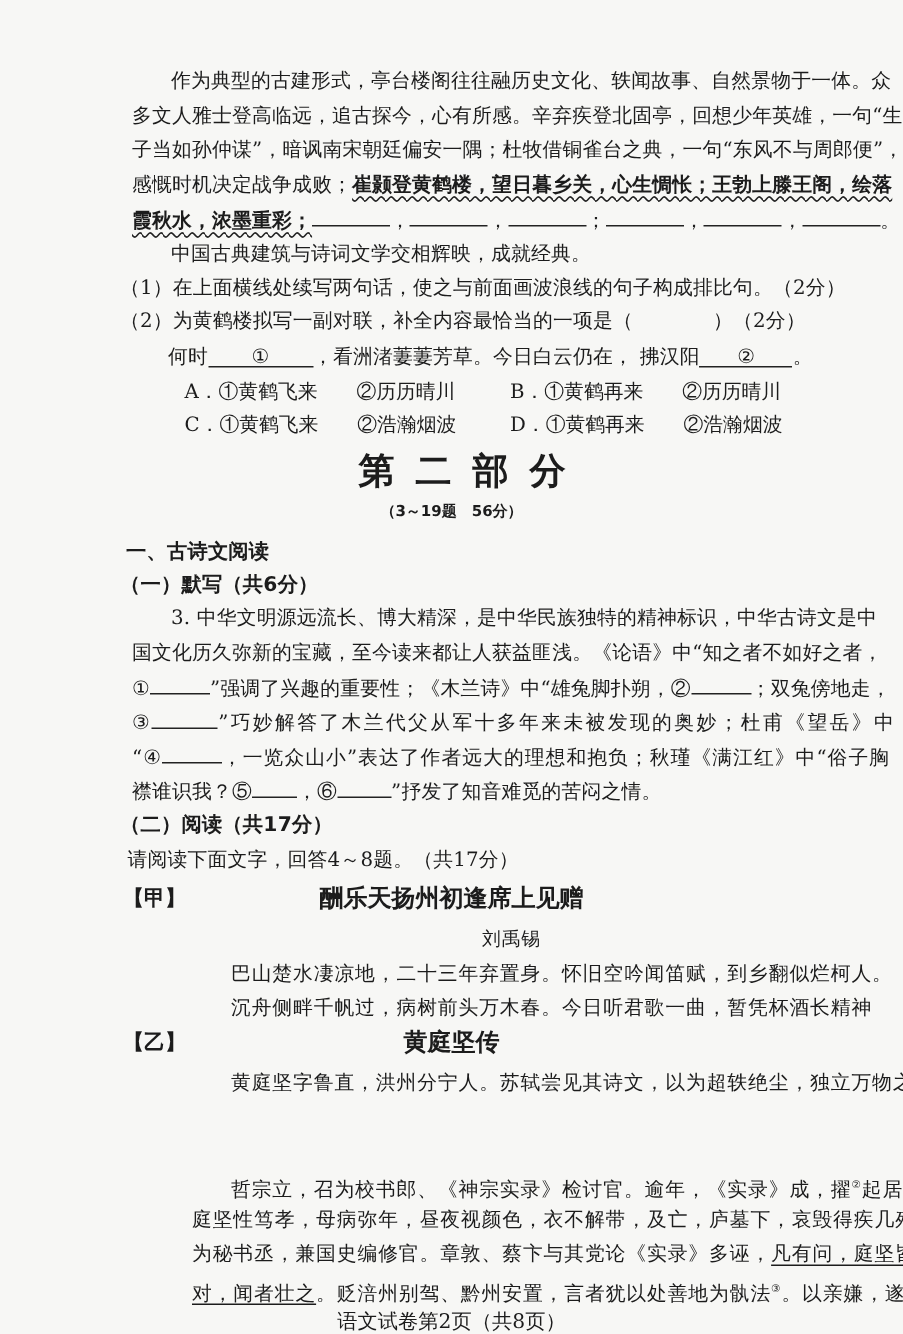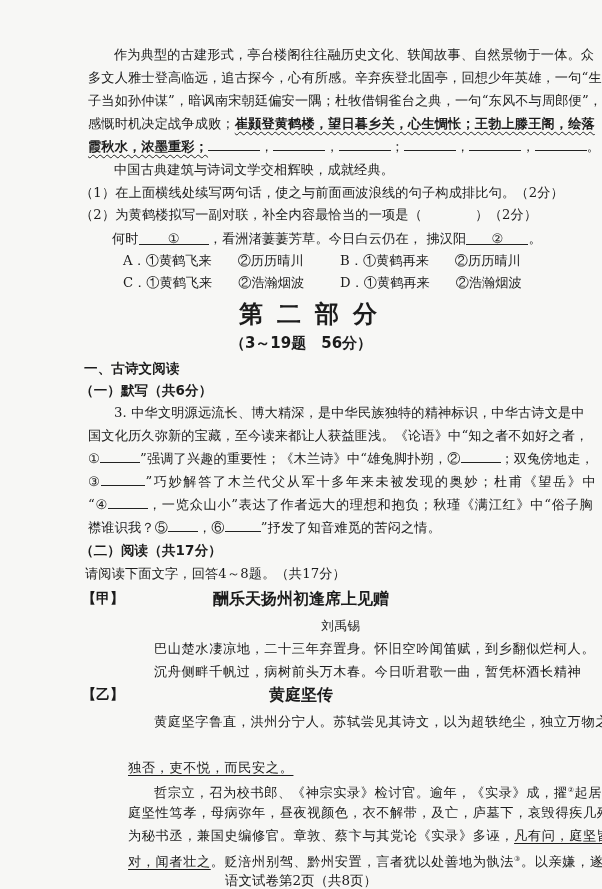--- a/index.html
+++ b/index.html
@@ -21,21 +21,21 @@
   .ul { text-decoration: underline; text-underline-offset: 3px; }
   .blank { display: inline-block; border-bottom: 1px solid #222; height: 12px; vertical-align: baseline; }
   .bold { font-weight: bold; font-family: "DejaVu Sans", "Liberation Sans", sans-serif; }
   .title-big {
     position: absolute; left: 0; width: 602px; text-align: center;
     font-size: 24px; font-weight: bold; letter-spacing: 14px;
     font-family: "DejaVu Sans", sans-serif;
   }
   .title-sub {
     position: absolute; left: 0; width: 602px; text-align: center;
-    font-size: 15px; font-weight: bold; font-family: "DejaVu Sans", sans-serif;
+    font-size: 10px; font-weight: bold; font-family: "DejaVu Sans", sans-serif;
   }
   .poem-title {
     position: absolute; left: 0; width: 602px; text-align: center;
     font-size: 16px; font-weight: bold; font-family: Liberation Serif, serif;
   }
   .tag { position: absolute; left: 82px; font-size: 14px; font-weight: bold; font-family: "DejaVu Sans", sans-serif; }
   .opt { position: absolute; font-size: 13.2px; white-space: nowrap; }
   .kai { font-family: Liberation Serif, serif; font-style: normal; letter-spacing: 0.6px; margin-left: 40px; }
   .footer {
     position: absolute; left: 0; width: 602px; top: 858px; text-align: center;
@@ -97,23 +97,20 @@
   <div class="tag" style="top:586px">【甲】</div>
   <div class="poem-title" style="top:585px">酬乐天扬州初逢席上见赠</div>
   <div class="ln kai" style="top:613px; left:0; width:602px; text-align:center; font-size:12.5px">刘禹锡</div>
   <div class="ln kai ind" style="top:636px">巴山楚水凄凉地，二十三年弃置身。怀旧空吟闻笛赋，到乡翻似烂柯人。</div>
   <div class="ln kai ind" style="top:659px">沉舟侧畔千帆过，病树前头万木春。今日听君歌一曲，暂凭杯酒长精神</div>
 
   <div class="tag" style="top:682px">【乙】</div>
   <div class="poem-title" style="top:681px">黄庭坚传</div>
 
   <div class="ln kai ind" style="top:709px">黄庭坚字鲁直，洪州分宁人。苏轼尝见其诗文，以为超轶绝尘，独立万物之表，世</div>
-  <div class="ln kai" style="top:755px">
-    <span class="ul">独否，吏不悦，而民安之。</span>
-  </div>
   <div class="ln kai ind" style="top:777px">
     <span>哲宗立，召为校书郎、《神宗实录》检讨官。逾年，《实录》成，擢</span><sup>②</sup><span>起居舍人。</span>
   </div>
   <div class="ln kai" style="top:800px">庭坚性笃孝，母病弥年，昼夜视颜色，衣不解带，及亡，庐墓下，哀毁得疾几殆。服除，</div>
   <div class="ln kai" style="top:823px">
     <span>为秘书丞，兼国史编修官。章敦、蔡卞与其党论《实录》多诬，</span><span class="ul">凡有问，庭坚皆直辞以</span>
   </div>
 
   <div class="ln kai" style="top:846px">
     <span class="ul">对，闻者壮之</span><span>。贬涪州别驾、黔州安置，言者犹以处善地为骫法</span><sup>③</sup><span>。以亲嫌，遂移戎州，</span>

